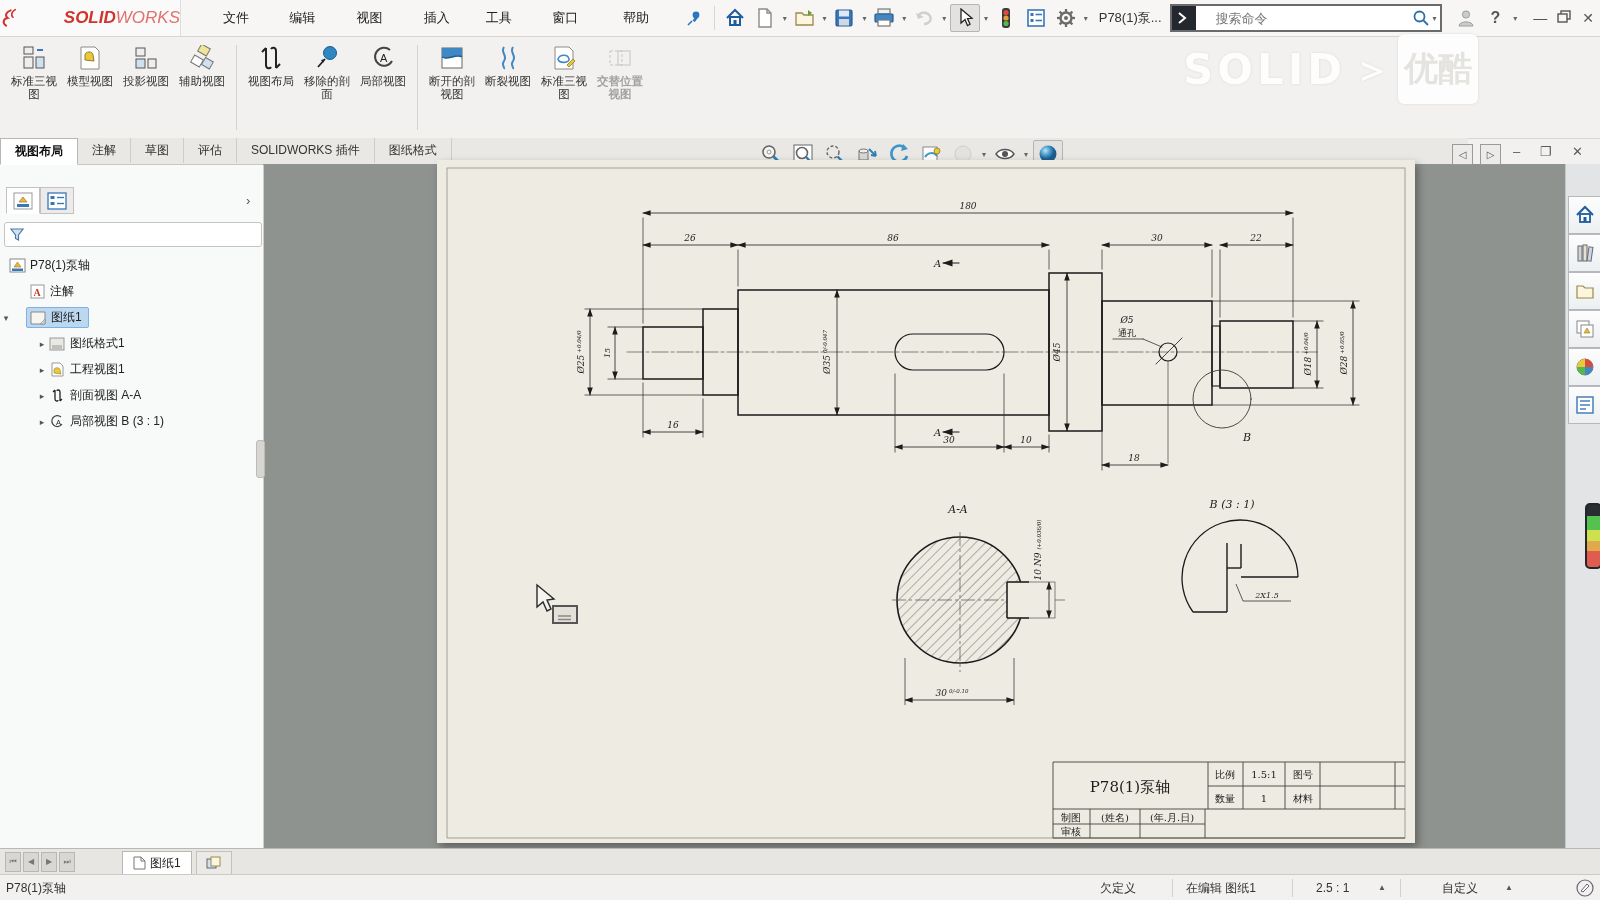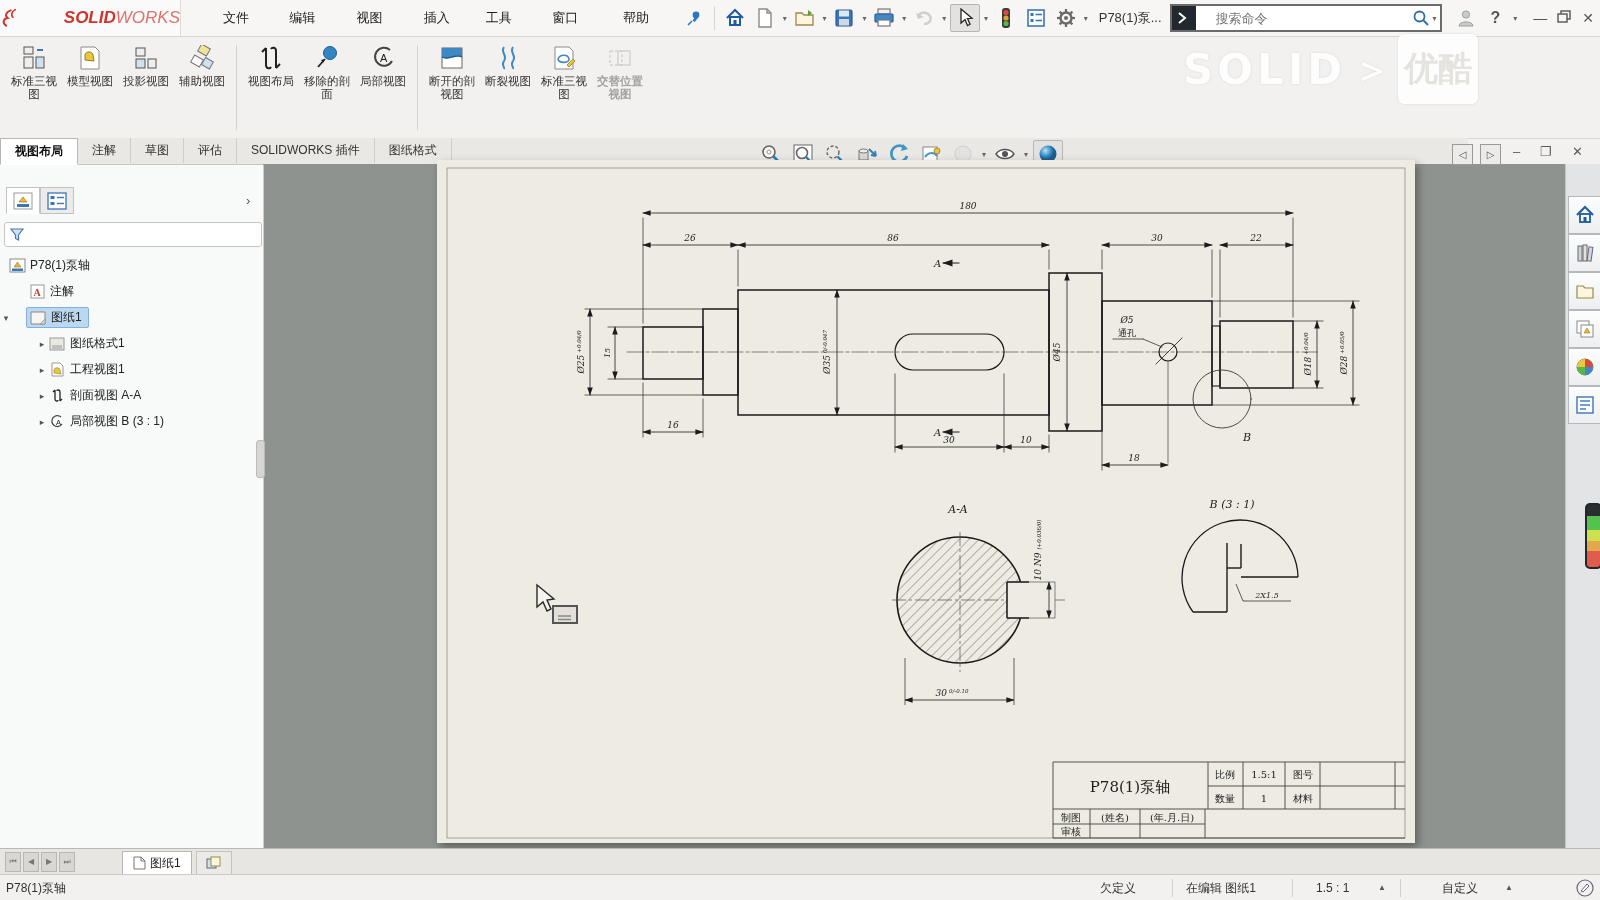--- a/index.html
+++ b/index.html
@@ -792,21 +792,21 @@
         </svg>
     </div>
   </div>
 
   <div id="statusbar" class="abs">
     <div class="sb" style="left:6px;">P78(1)泵轴</div>
     <div class="sb" style="left:1100px;">欠定义</div>
     <div class="sb-sep" style="left:1172px;"></div>
     <div class="sb" style="left:1186px;">在编辑 图纸1</div>
     <div class="sb-sep" style="left:1292px;"></div>
-    <div class="sb" style="left:1316px;">1.5 : 1</div>
+    <div class="sb" style="left:1316px;">2.5 : 1</div>
     <div class="sb" style="left:1378px;font-size:8px;color:#555;">▲</div>
     <div class="sb-sep" style="left:1400px;"></div>
     <div class="sb" style="left:1442px;">自定义</div>
     <div class="sb" style="left:1505px;font-size:8px;color:#555;">▲</div>
     <div class="sb" style="left:1576px;">
       <svg width="18" height="18" viewBox="0 0 18 18" style="margin-top:4px">
           <circle cx="9" cy="9" r="8" fill="none" stroke="#667" stroke-width="1.2"></circle>
           <path d="M5,12 L11,5 L13,7 L7,13 z" fill="#fff" stroke="#667" stroke-width="1"></path>
         </svg>
     </div>

